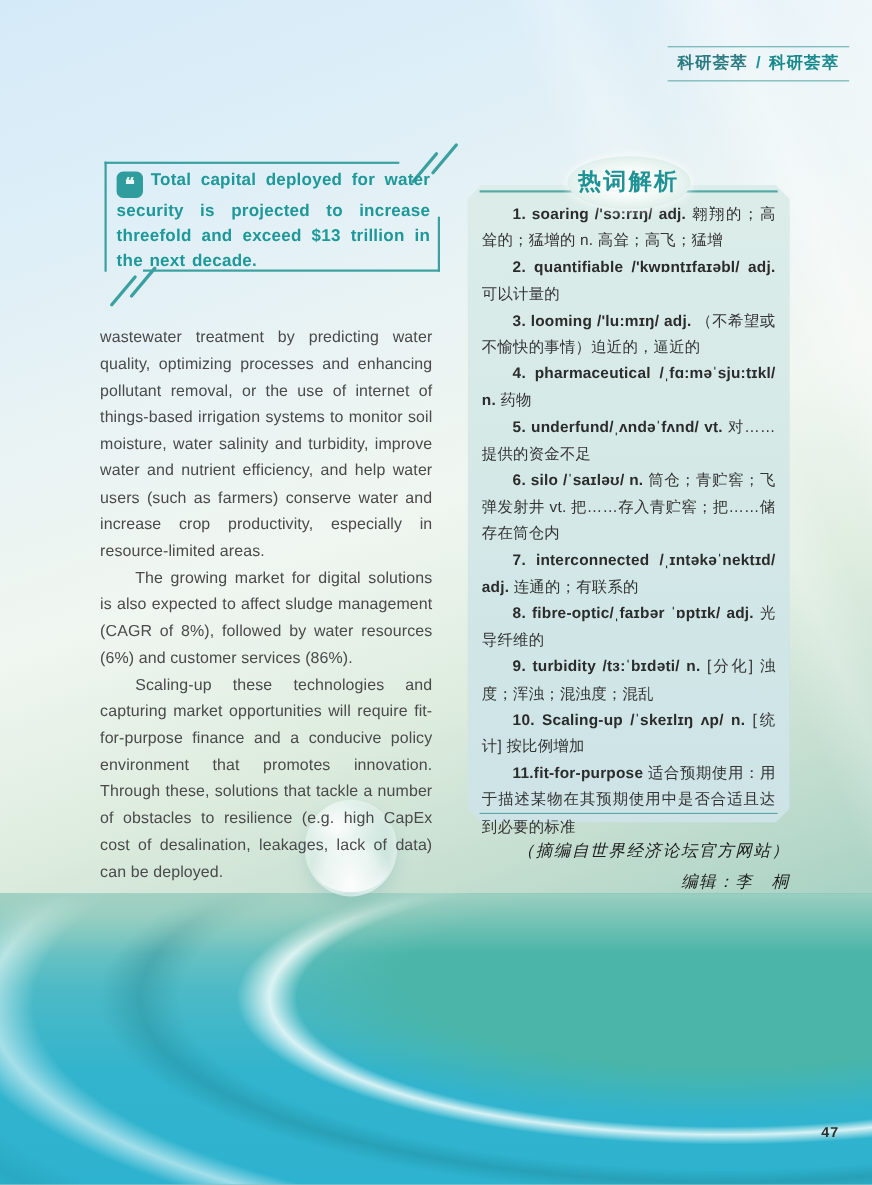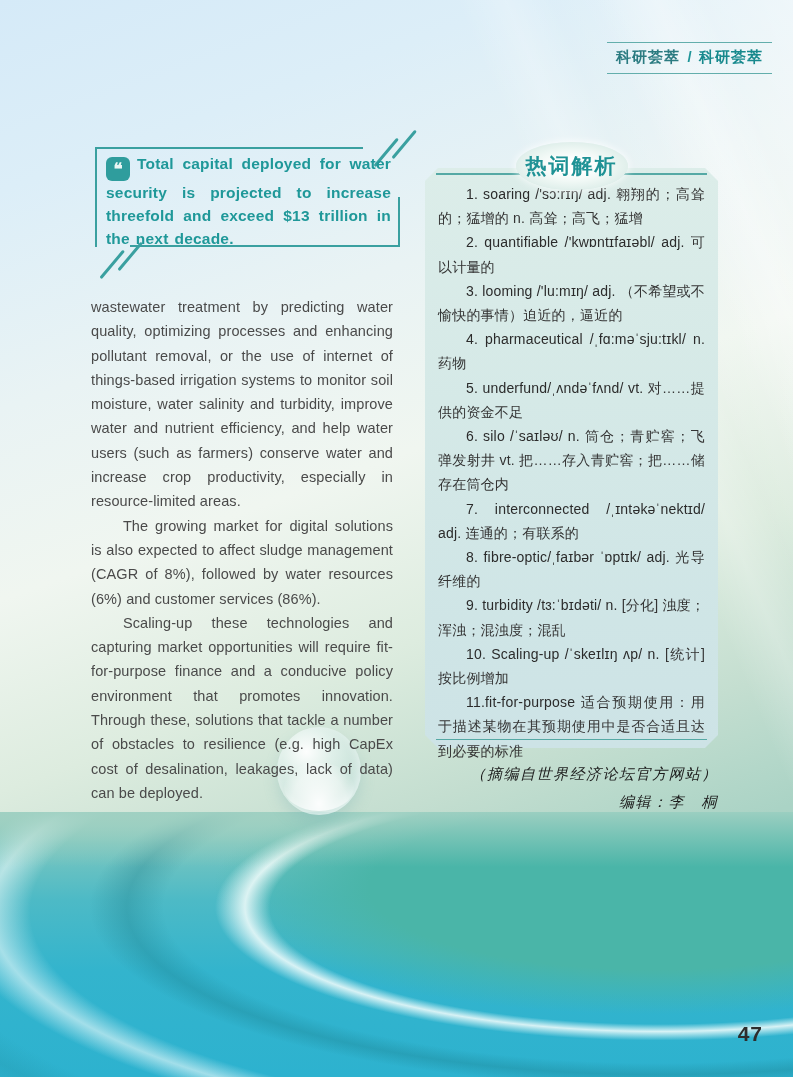--- a/index.html
+++ b/index.html
@@ -89,21 +89,21 @@
   }
   .vocab-title {
     font-size:21px; font-weight:700; color:#1f9295;
     letter-spacing:2px; line-height:48px;
   }
   .vocab-entries { position:absolute; left:13px; right:13px; top:14px; z-index:1; }
   .vocab-entries p {
     font-size:14px; line-height:24.2px; color:#343434;
     text-align:justify; text-indent:2em; letter-spacing:0.2px;
   }
-  .vocab-entries .en { font-weight:400; color:#2b2b2b;margin-top:40px; }
+  .vocab-entries .en { font-weight:700; color:#2b2b2b;margin-top:40px; }
 
   
   .attribution {
     position:absolute; right:75px; top:761px; text-align:right;
     font-family:"Liberation Serif", serif; font-style:italic;
     font-size:15px; color:#1c1c1c; line-height:27.5px; letter-spacing:1.5px;
   }
 
   
   .water {
@@ -129,21 +129,21 @@
     box-shadow:0 8px 14px rgba(110,170,175,0.25), inset -3px -5px 10px rgba(255,255,255,0.55);
   }
   .droplet::after {
     content:""; position:absolute; left:8%; bottom:5%; width:84%; height:54%;
     border-radius:50%;
     background:radial-gradient(ellipse at 50% 85%, rgba(255,255,255,0.95) 0%, rgba(255,255,255,0.5) 55%, rgba(255,255,255,0) 80%);
   }
 
   .page-number {
     position:absolute; right:30px; top:1022px;
-    font-size:21px; font-weight:700; color:#2d2d2d; letter-spacing:1px;
+    font-size:13px; font-weight:700; color:#2d2d2d; letter-spacing:1px;
   }
 </style>
 </head>
 <body>
 
 <div class="page">
   <div class="streaks"></div>
 
   <div class="water"></div>
   <div class="droplet"></div>

